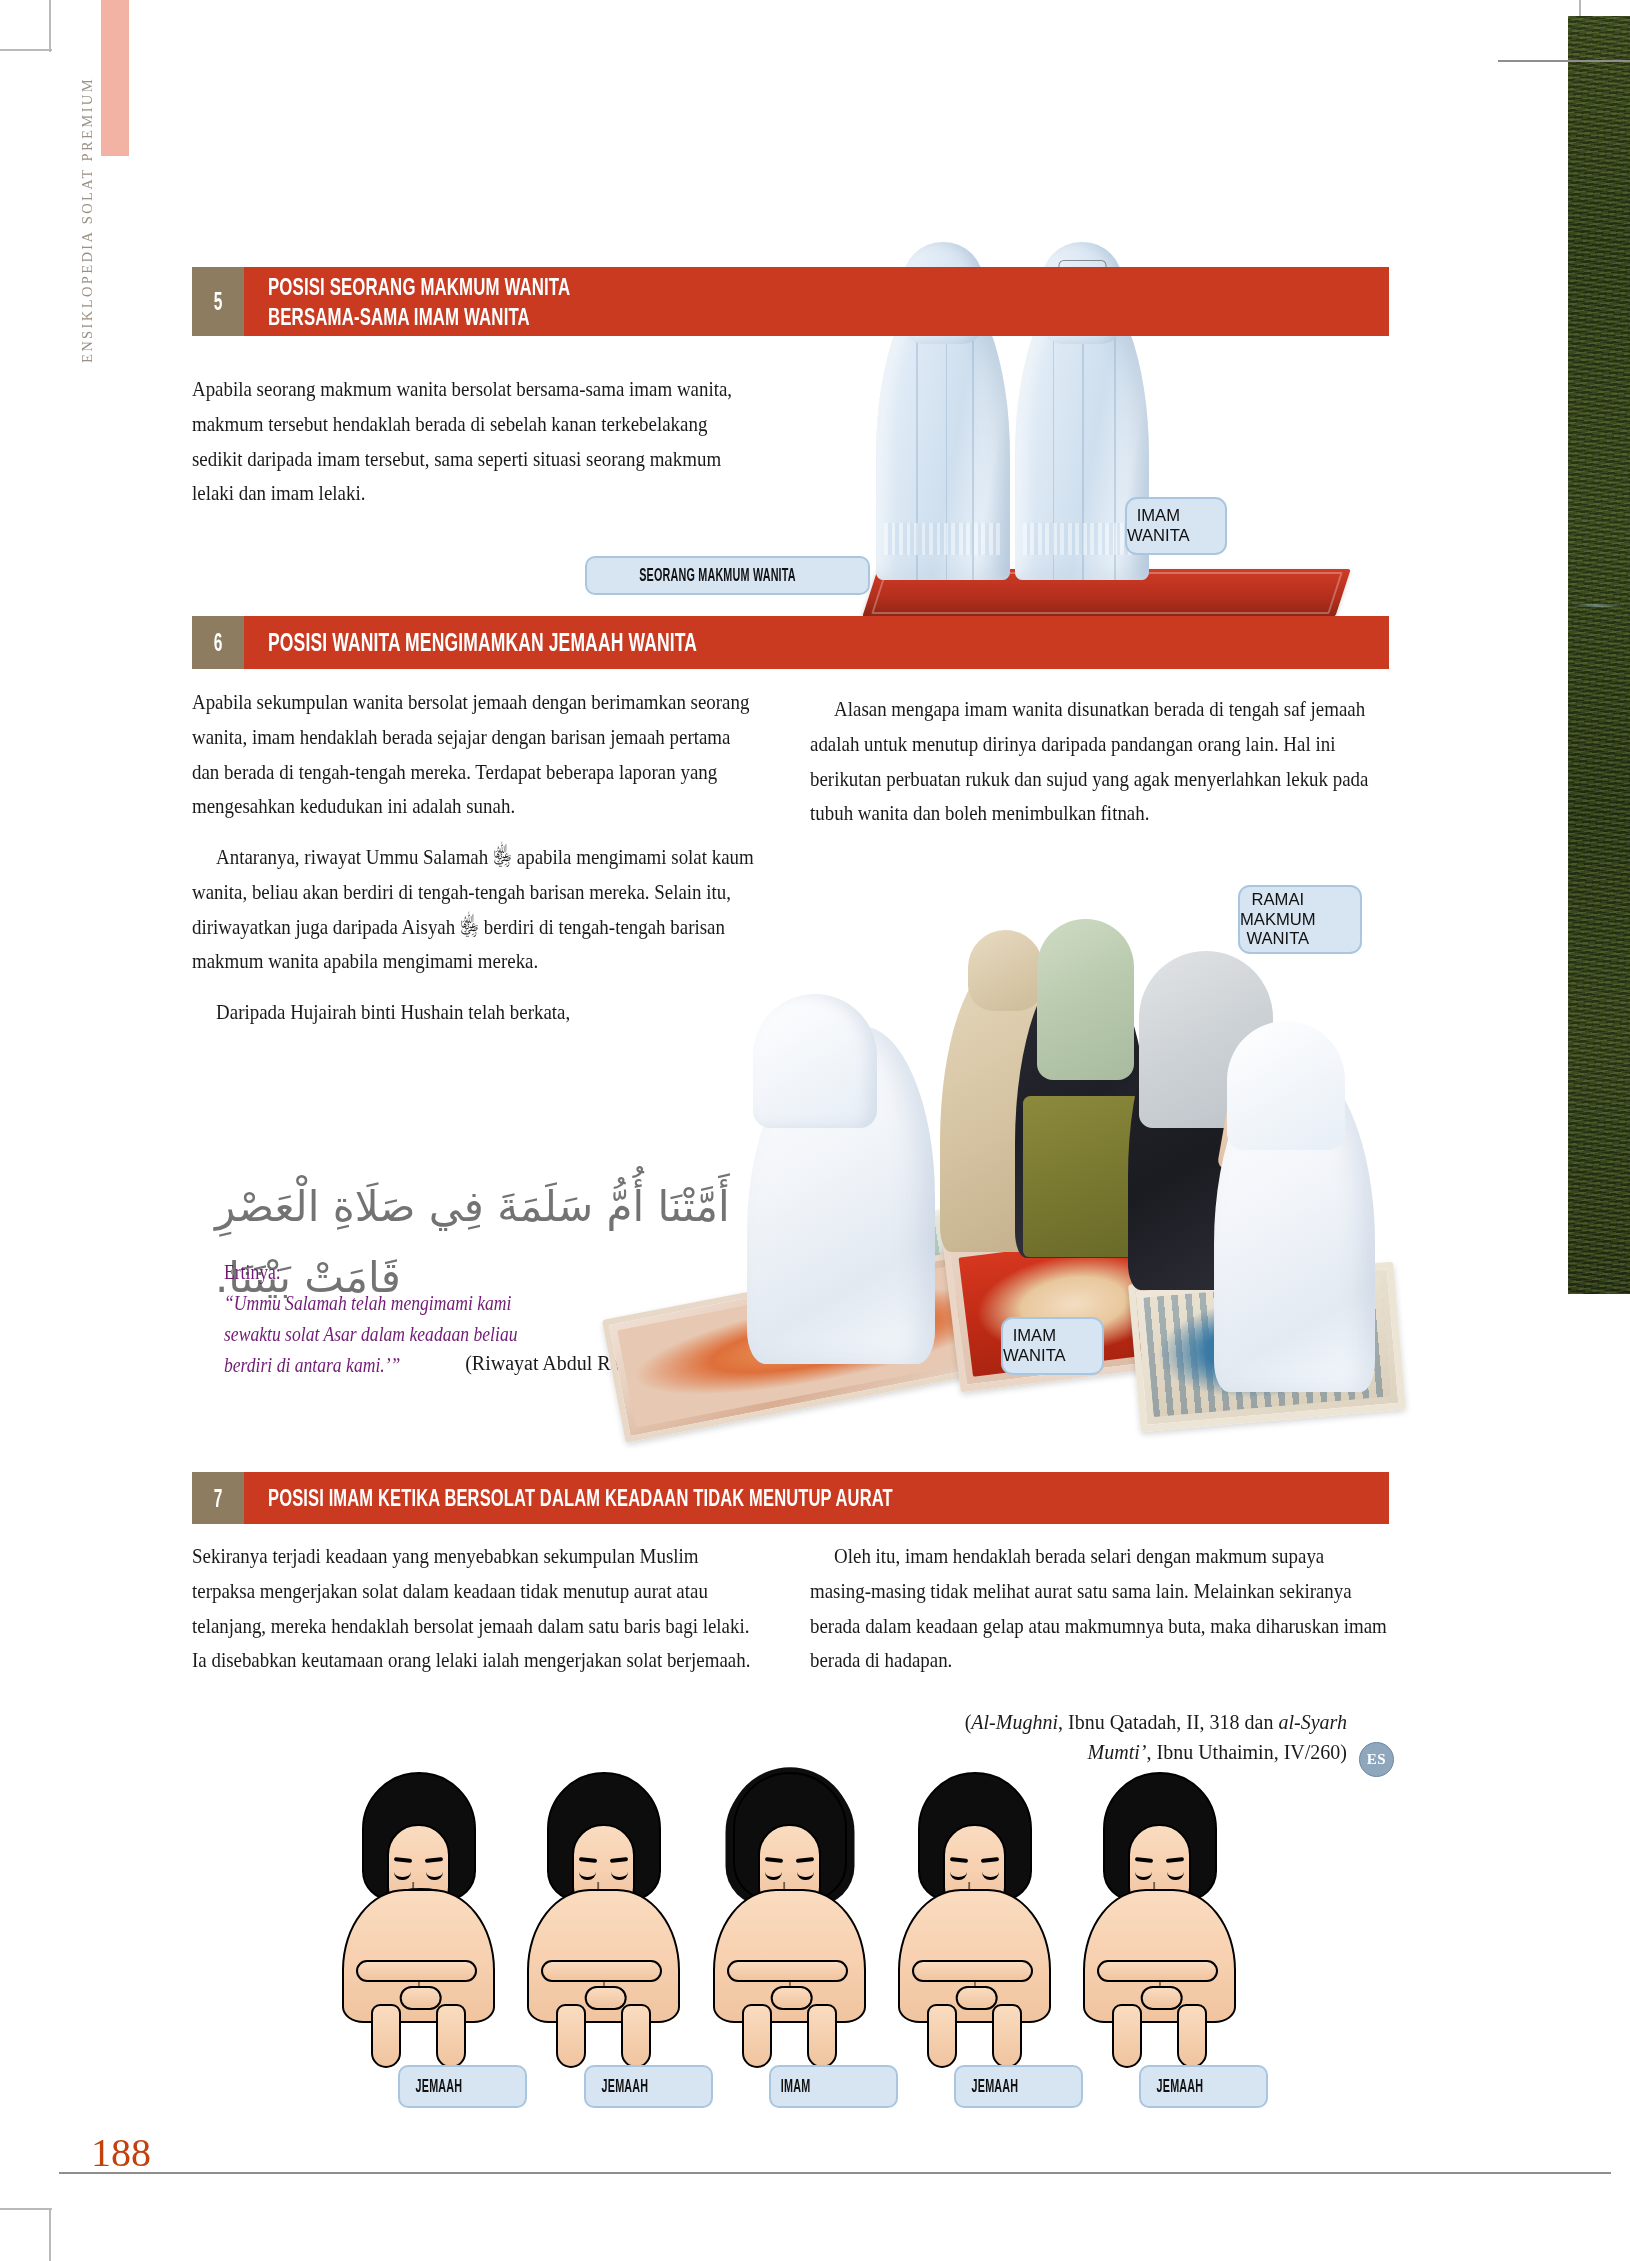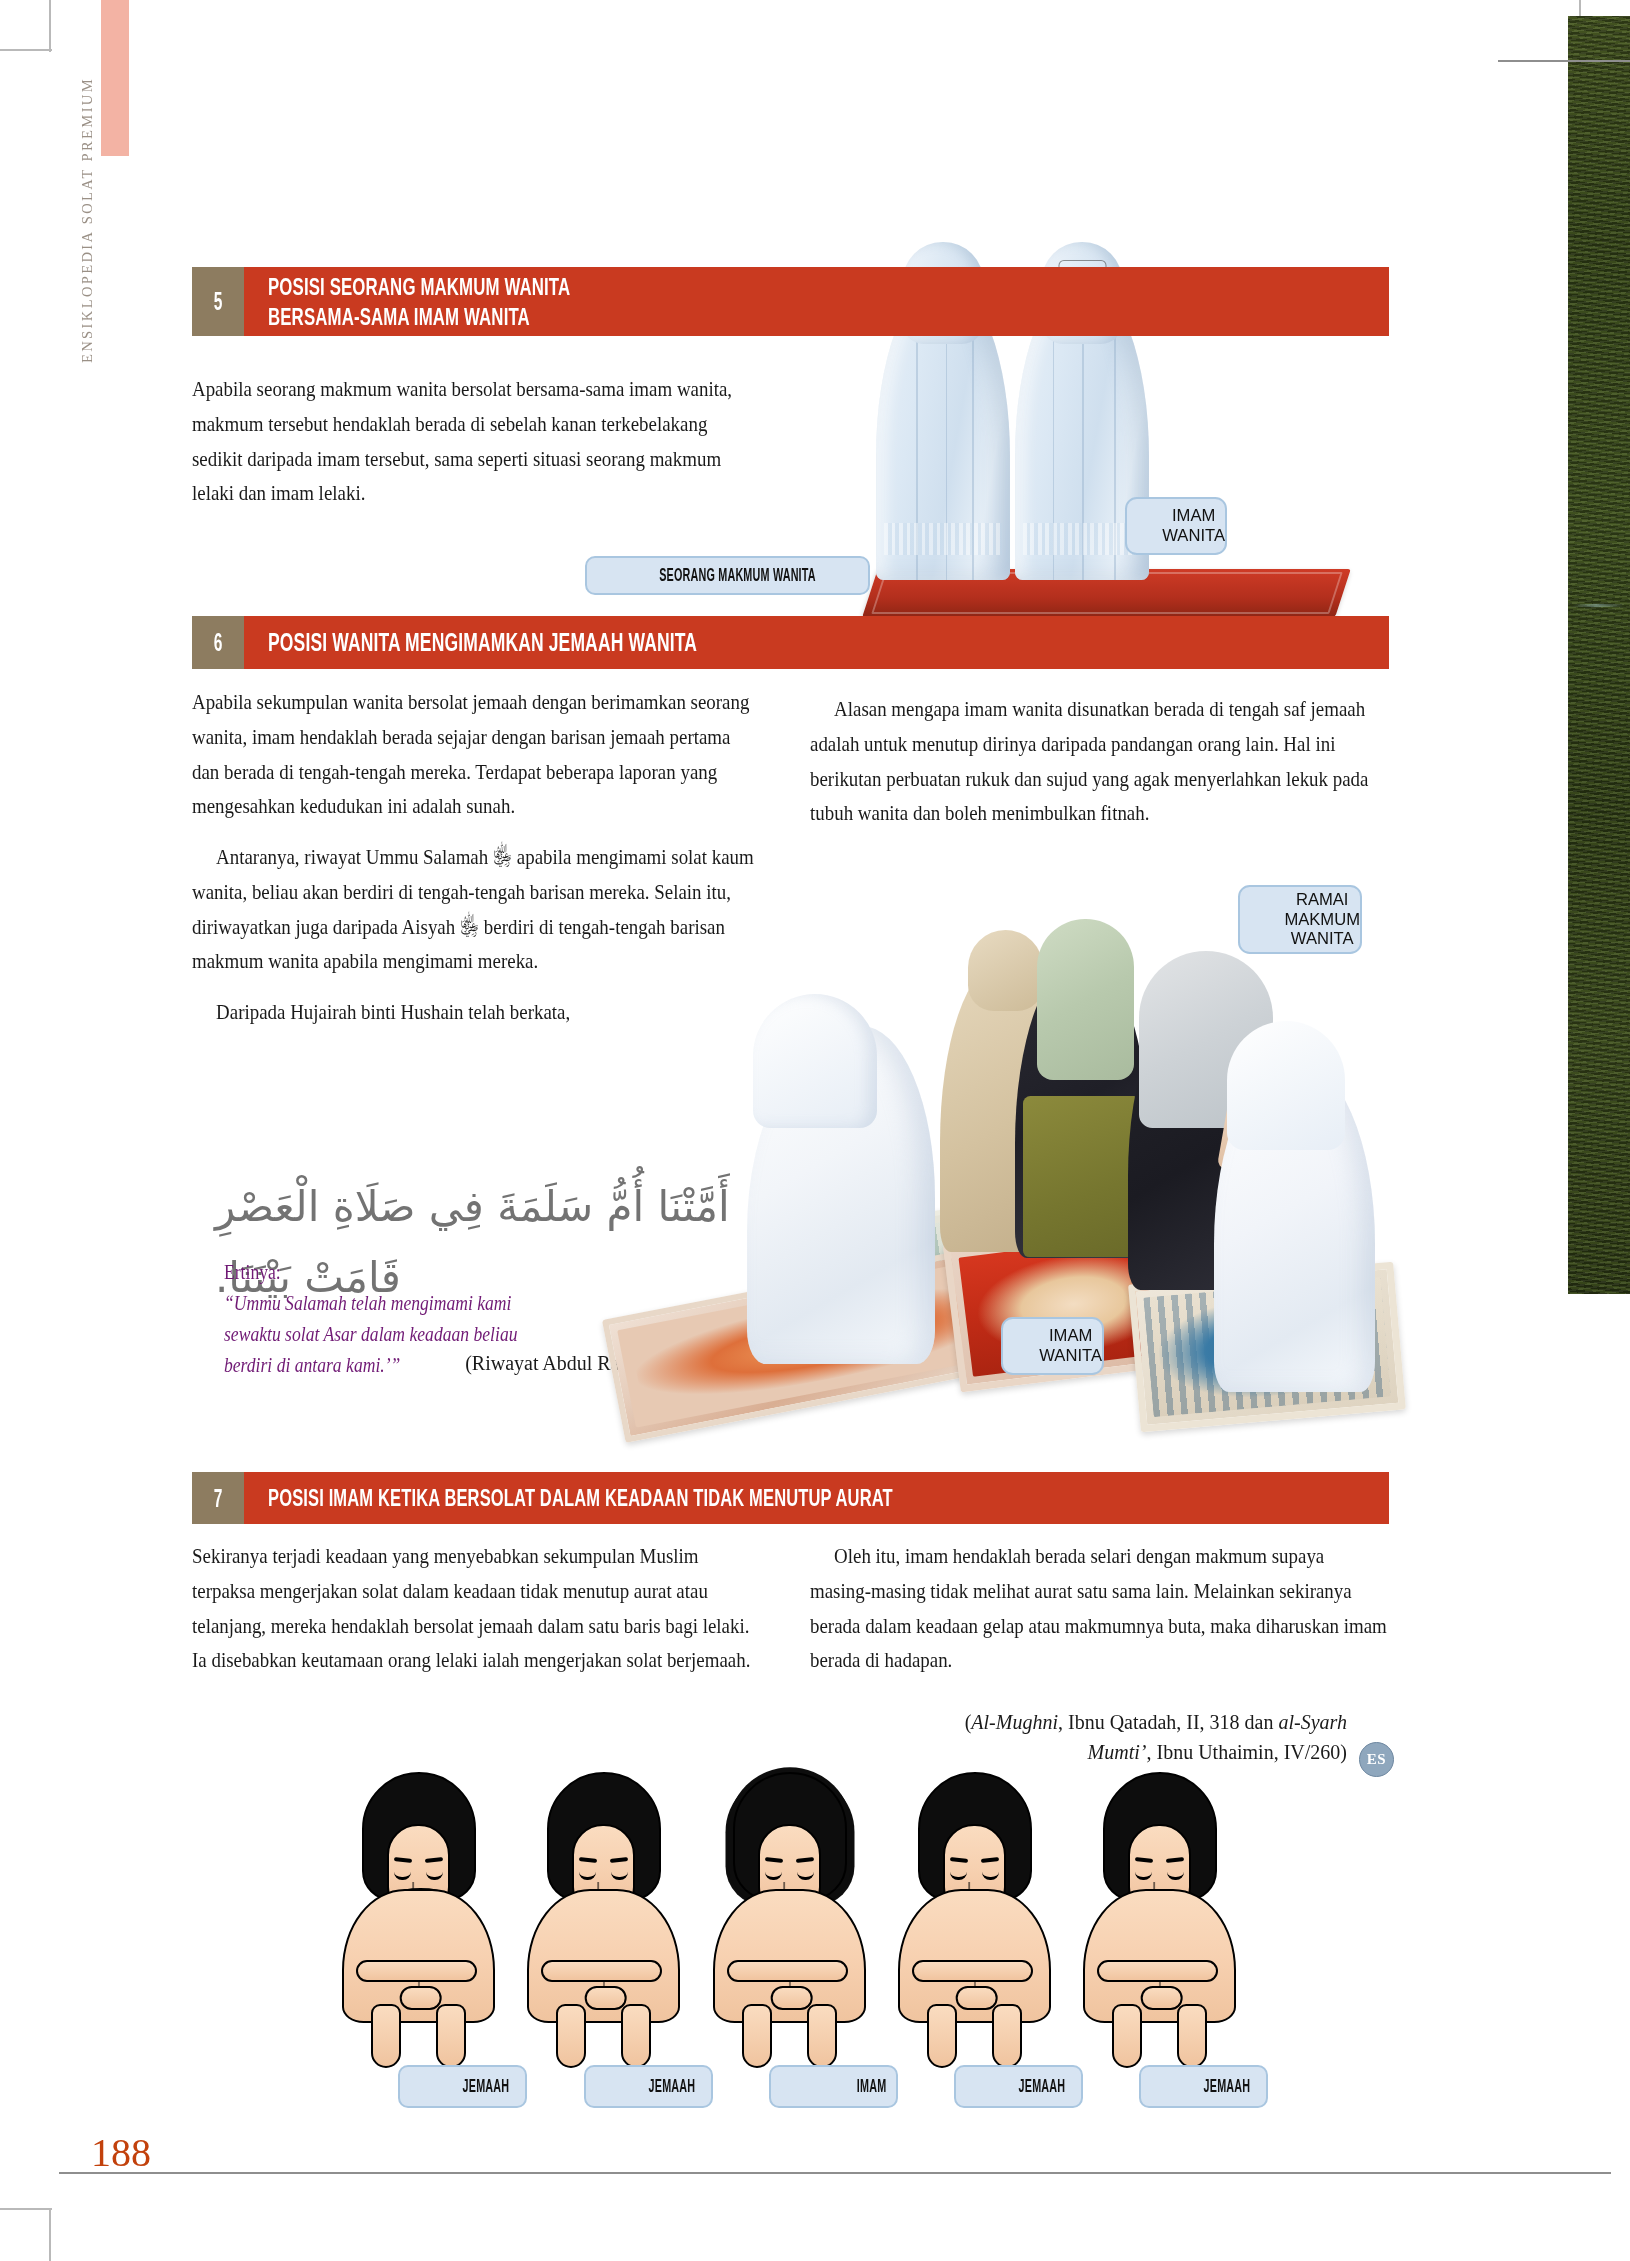--- a/index.html
+++ b/index.html
@@ -57,21 +57,21 @@
           font-size:42px;line-height:1.7;color:#737373;
           font-family:"DejaVu Sans",sans-serif;}
   .ert{position:absolute;font-style:italic;font-size:20px;line-height:1.55;
        color:#701a75;}
   .ert span{transform:scaleX(.88);display:inline-block;transform-origin:left top;}
   .src{position:absolute;font-size:20px;color:#1a1a1a;text-align:right;}
   .src i{font-style:italic;}
 
   
   .pill{position:absolute;background:#d7e4f2;border:2.1px solid #a9c6e0;
-        border-radius:11.8px;display:flex;align-items:center;justify-content:flex-end;
+        border-radius:11.8px;display:flex;align-items:center;justify-content:flex-start;
         text-align:center;color:#111;box-sizing:border-box;
         font-family:"Liberation Sans",sans-serif;font-weight:400;}
   .pill.cond{transform:scaleX(1);border-radius:10px;}
   .pill.cond span{transform:scaleX(.60);display:inline-block;white-space:nowrap;
                   font-weight:700;letter-spacing:0.3px;}
   .pill.wide span{display:inline-block;line-height:1.18;}
 
   
   .es-badge{position:absolute;width:33px;height:33px;border-radius:50%;
             background:#8fa7bd;border:1.6px solid #6d87a0;

